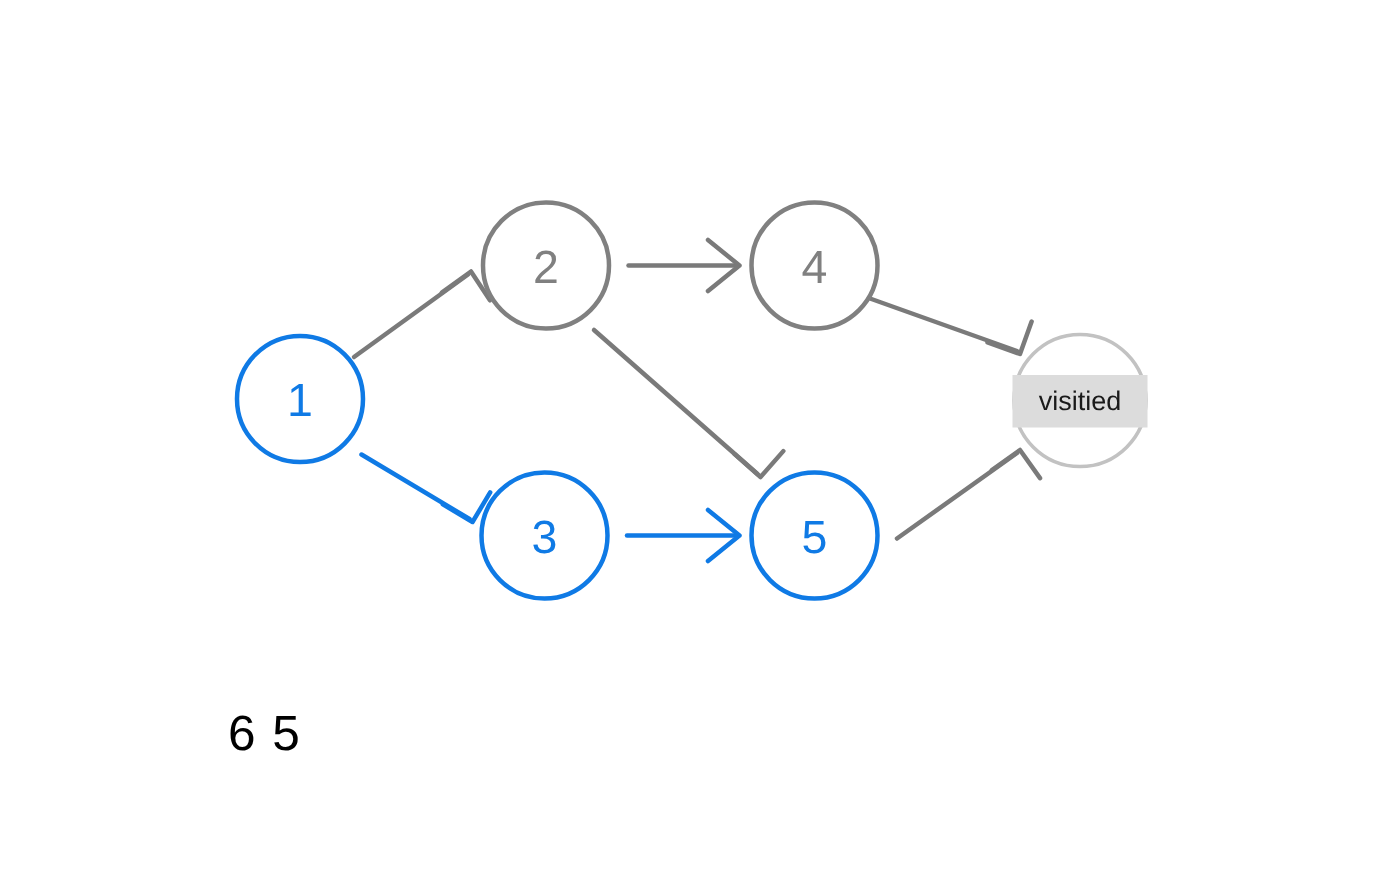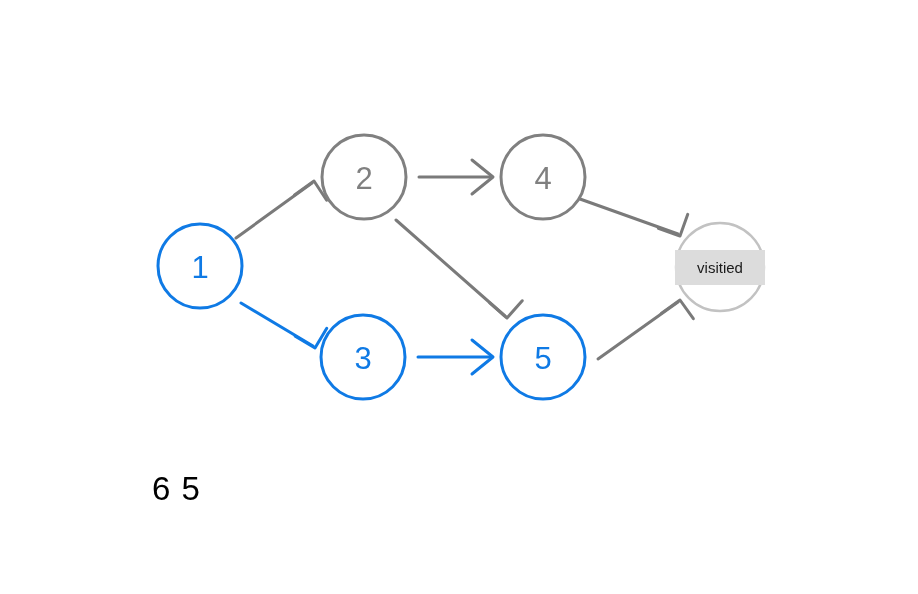--- a/index.html
+++ b/index.html
@@ -57,21 +57,21 @@
     stroke-linejoin: round;
   }
   .edge-head.gray { stroke: #7a7a7a; }
   .edge-head.blue { stroke: #0f7ae5; }
 
   #tooltip-box {
     position: absolute;
     background: #dcdcdc;
     color: #1a1a1a;
     font-family: "Liberation Sans", sans-serif;
-    font-size: 15px;
+    font-size: 18px;
     line-height: 35px;
     text-align: center;
     white-space: nowrap;
   }
 
   #footer-text {
     position: absolute;
     font-family: "Liberation Sans", sans-serif;
     font-size: 33px;
     color: #000000;

